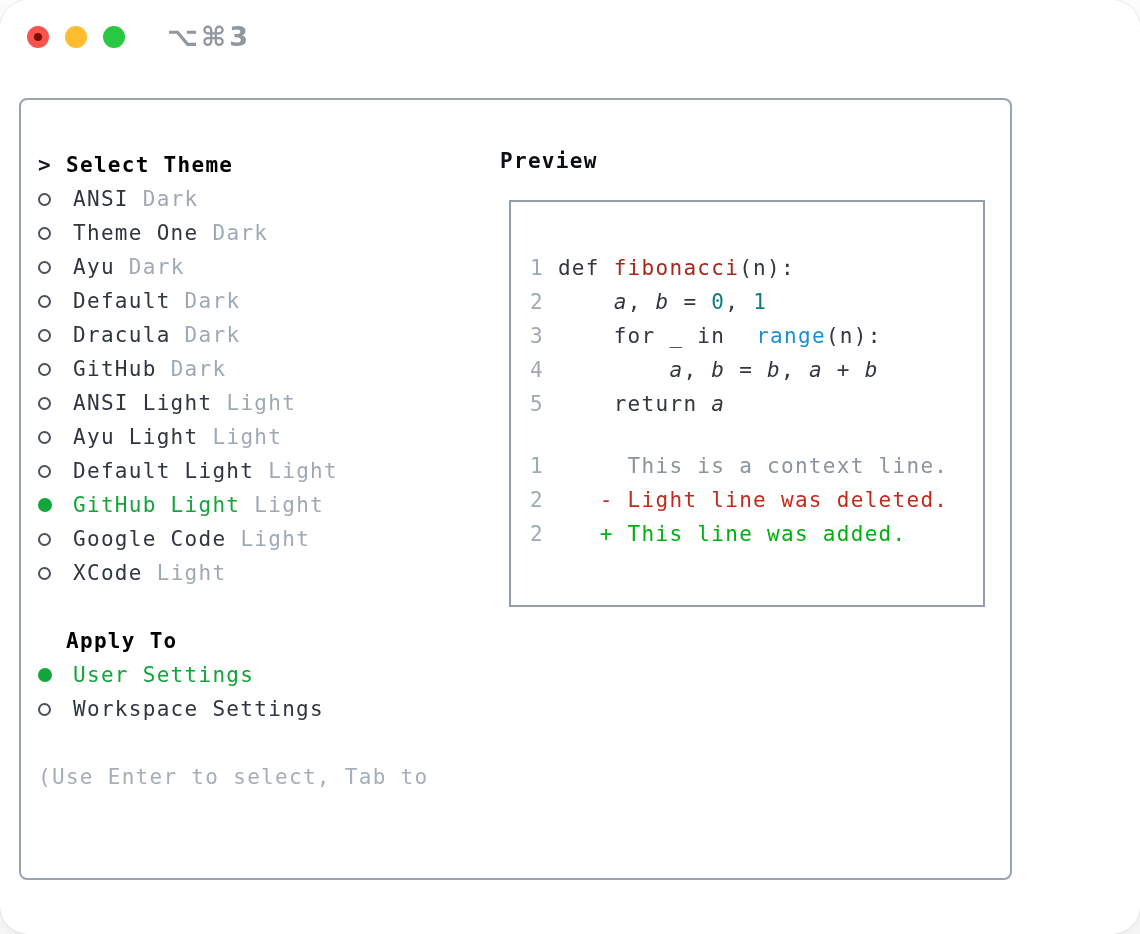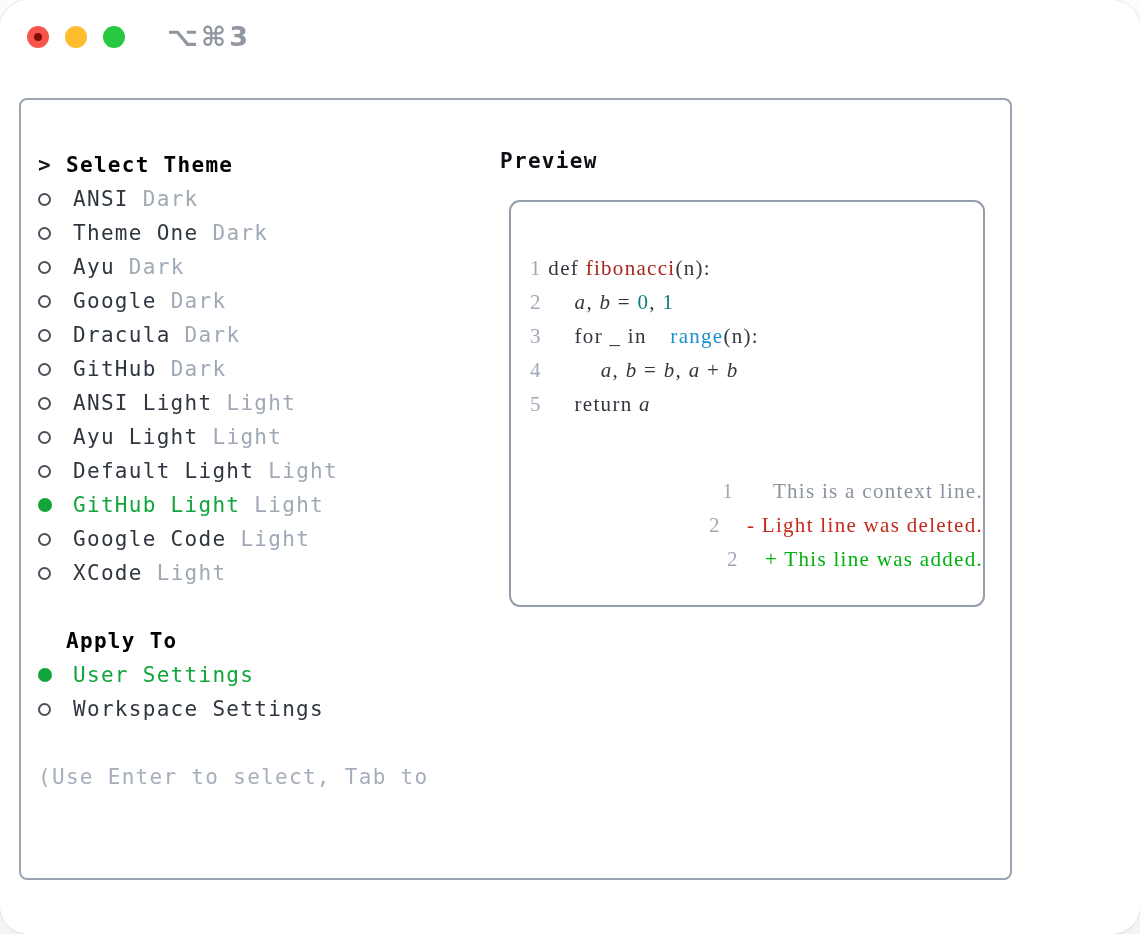--- a/index.html
+++ b/index.html
@@ -47,31 +47,31 @@
   .header-label { font-weight:bold; color:#000000; }
   .name { color:#2f3640;margin-left:7px; }
   .item.selected .name { color:#12a53c; }
   .badge { color:#9fa9b6; margin-left:14px; }
   .spacer34 { height:34px; }
   .help-line { color:#a5aebb; height:34px; line-height:34px; white-space:pre; }
   
   .preview-label { position:absolute; left:479px; top:44px; font-weight:bold; color:#0b0e12; }
   .preview-box {
     position:absolute; left:488px; top:100px; width:476px; height:407px;
-    border:2px solid #949eab; border-radius:11px; background:#ffffff;
-    padding:49px 0 0 19px; overflow:hidden;font-family:Liberation Serif, serif;
+    border:2px solid #949eab; border-radius:0; background:#ffffff;
+    padding:49px 0 0 19px; overflow:hidden;
   }
   .crow { height:34px; line-height:34px; white-space:pre; font-size:21px; letter-spacing:1.3px; }
   .lnum { color:#9fa9b6; }
   .tk-plain { color:#32373e; }
   .tk-func { color:#a8251c; }
   .tk-num { color:#0e7d82; }
   .tk-builtin { color:#1b90d0;margin-left:17px; }
   .tk-var { color:#32373e; font-style:italic; }
-  .diff-block { margin-top:53px;text-align:right; }
+  .diff-block { margin-top:28px; }
   .diff-context { color:#8b939e; }
   .diff-deleted { color:#c5291c; }
   .diff-added { color:#00b00f; }
 </style>
 </head>
 <body>
 
 <div class="window">
 
   <div class="titlebar">
@@ -88,21 +88,21 @@
     <div class="left-col">
       <div class="row">
         <span class="marker"><span class="cursor-glyph">&gt;</span></span>
         <span class="header-label">Select Theme</span>
       </div>
 
       <div id="theme-list">
           <div class="row item"><span class="marker"><span class="bullet"></span></span><span class="name">ANSI</span><span class="badge">Dark</span></div>
           <div class="row item"><span class="marker"><span class="bullet"></span></span><span class="name">Theme One</span><span class="badge">Dark</span></div>
           <div class="row item"><span class="marker"><span class="bullet"></span></span><span class="name">Ayu</span><span class="badge">Dark</span></div>
-          <div class="row item"><span class="marker"><span class="bullet"></span></span><span class="name">Google</span><span class="badge">Dark</span></div>
+          <div class="row item"><span class="marker"><span class="bullet"></span></span><span class="name">Default</span><span class="badge">Dark</span></div>
           <div class="row item"><span class="marker"><span class="bullet"></span></span><span class="name">Dracula</span><span class="badge">Dark</span></div>
           <div class="row item"><span class="marker"><span class="bullet"></span></span><span class="name">GitHub</span><span class="badge">Dark</span></div>
           <div class="row item"><span class="marker"><span class="bullet"></span></span><span class="name">ANSI Light</span><span class="badge">Light</span></div>
           <div class="row item"><span class="marker"><span class="bullet"></span></span><span class="name">Ayu Light</span><span class="badge">Light</span></div>
           <div class="row item"><span class="marker"><span class="bullet"></span></span><span class="name">Default Light</span><span class="badge">Light</span></div>
           <div class="row item selected"><span class="marker"><span class="bullet filled"></span></span><span class="name">GitHub Light</span><span class="badge">Light</span></div>
           <div class="row item"><span class="marker"><span class="bullet"></span></span><span class="name">Google Code</span><span class="badge">Light</span></div>
           <div class="row item"><span class="marker"><span class="bullet"></span></span><span class="name">XCode</span><span class="badge">Light</span></div>
         </div>
 

